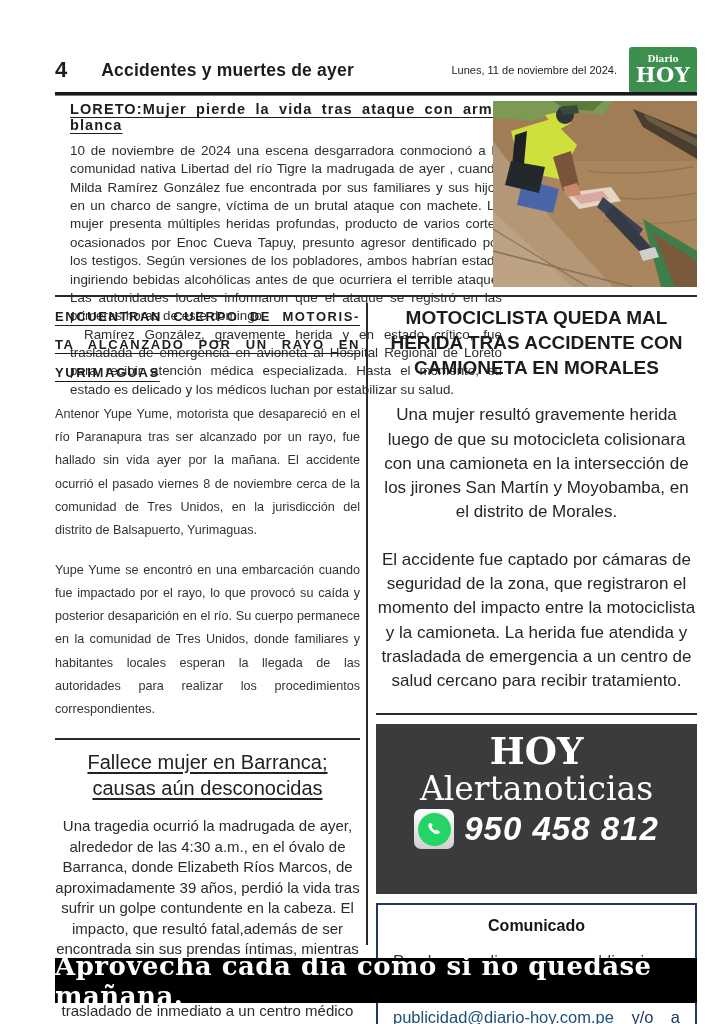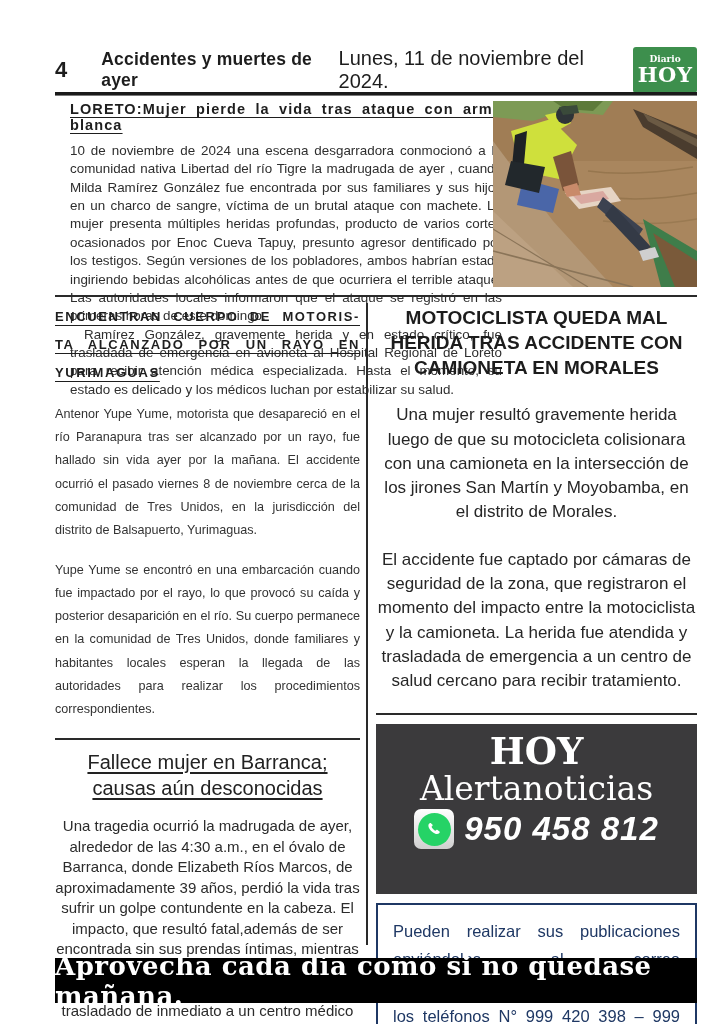--- a/index.html
+++ b/index.html
@@ -7,21 +7,21 @@
   body { font-family:"Liberation Sans", sans-serif; }
   .page {
     position:relative; width:723px; height:1024px; background:#ffffff;
     margin:0 auto; overflow:hidden; color:#2c2c2c;
   }
   
   .header { position:absolute; top:50px; left:55px; right:26px; height:40px;
     display:flex; align-items:center; }
   .page-num { font-size:22px; font-weight:bold; color:#1d1d1d; }
   .section-title { margin-left:34px; font-size:17.5px; font-weight:bold; color:#1d1d1d; letter-spacing:.2px; }
-  .issue-date { margin-left:auto; margin-right:12px; font-size:20px; color:#1d1d1d; }
+  .issue-date { margin-left:auto; margin-right:12px; font-size:11px; color:#1d1d1d; }
   .logo { width:68px; height:46px; border-radius:3px; color:#fff; text-align:center;
     display:flex; flex-direction:column; justify-content:center; line-height:1; }
   .logo-top { font-size:9px; font-weight:bold; font-family:"DejaVu Serif", serif; }
   .logo-main { font-size:21px; font-weight:bold; font-family:"DejaVu Serif", serif; letter-spacing:.5px; }
   .header-rule { position:absolute; top:92px; left:55px; right:26px; height:4px;
     background:linear-gradient(#1a1a1a 0 72%, #7a7a7a 72% 100%); }
   
   .top-article { position:absolute; top:101px; left:70px; right:26px; height:192px; }
   .top-article .text { position:absolute; left:0; top:0; width:432px; }
   .h-justify { text-align:justify; text-align-last:justify; }
@@ -186,20 +186,21 @@
               <svg viewBox="0 0 24 24">
                 <path fill="#ffffff" d="M7.2 4.5c-.9.1-2.2 1-2.2 3 0 3.4 4.3 8.4 8.6 9.5 2.3.6 4-.4 4.4-1.8.1-.4 0-.8-.3-1l-2.6-1.8c-.3-.2-.7-.2-1 .1l-1 1c-1.6-.6-4-2.9-4.5-4.6l1.1-1.2c.2-.3.3-.7.1-1L8.2 5c-.2-.4-.6-.6-1-.5z"></path>
               </svg>
             </div>
           </div>
           <span class="ad-phone">950 458 812</span>
         </div>
       </div>
 
       <div class="comunicado">
+        <div class="comunicado-title">Comunicado</div>
         <div class="comunicado-body">
           <span>Pueden realizar sus publicaciones enviándolas al correo </span><a>publicidad@diario-hoy.com.pe</a><span> y/o a los teléfonos N° 999 420 398 – 999 420 381 a cargo de la señorita Dilsa Luz Mendoza Rojas.</span>
         </div>
       </div>
     </div>
   </div>
 
   <div class="banner" style="background:#000000;">
     <span>Aprovecha cada día como si no quedase mañana.</span>
   </div>

